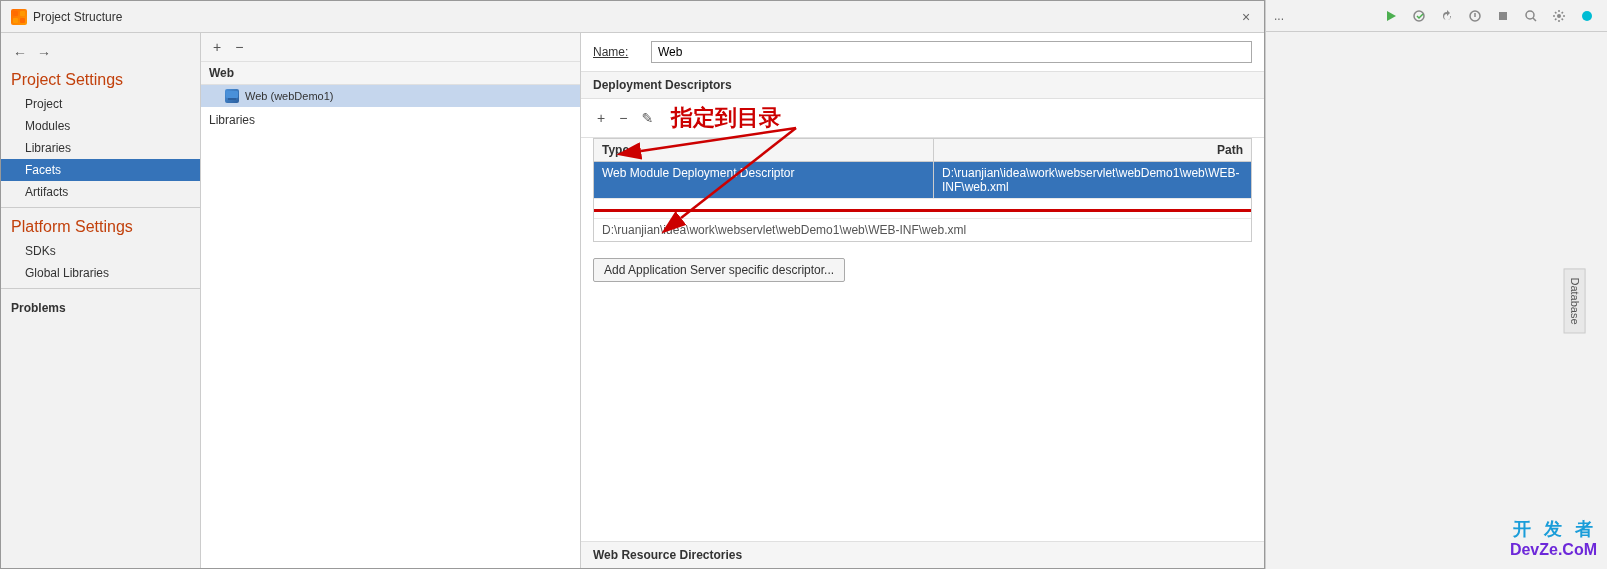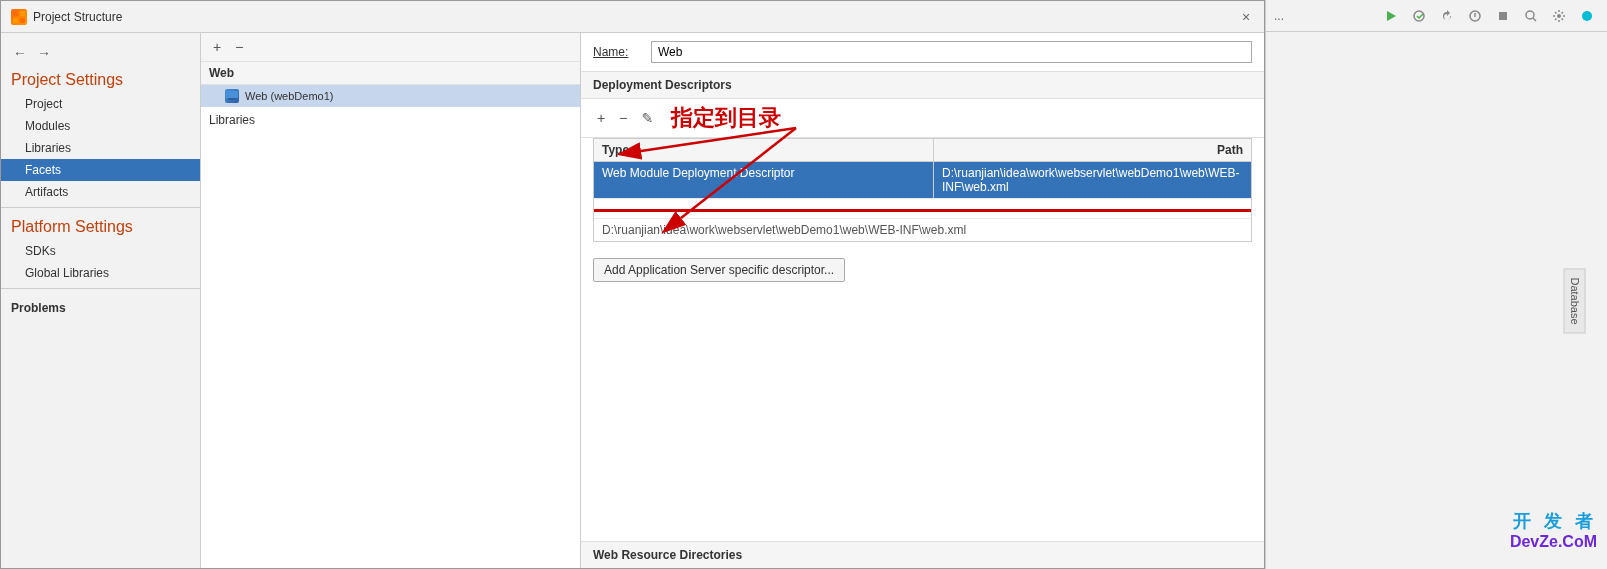--- a/index.html
+++ b/index.html
@@ -391,21 +391,21 @@
       border: 1px solid #ccc;
       padding: 4px 8px;
       font-size: 11px;
       color: #555;
       cursor: pointer;
       white-space: nowrap;
     }
 
     .watermark {
       position: absolute;
-      bottom: 18px;
+      bottom: 10px;
       right: 10px;
       text-align: right;
     }
     .watermark-line1 {
       font-size: 18px;
       font-weight: bold;
       color: #1a9dd9;
       letter-spacing: 4px;
     }
     .watermark-line2 {

